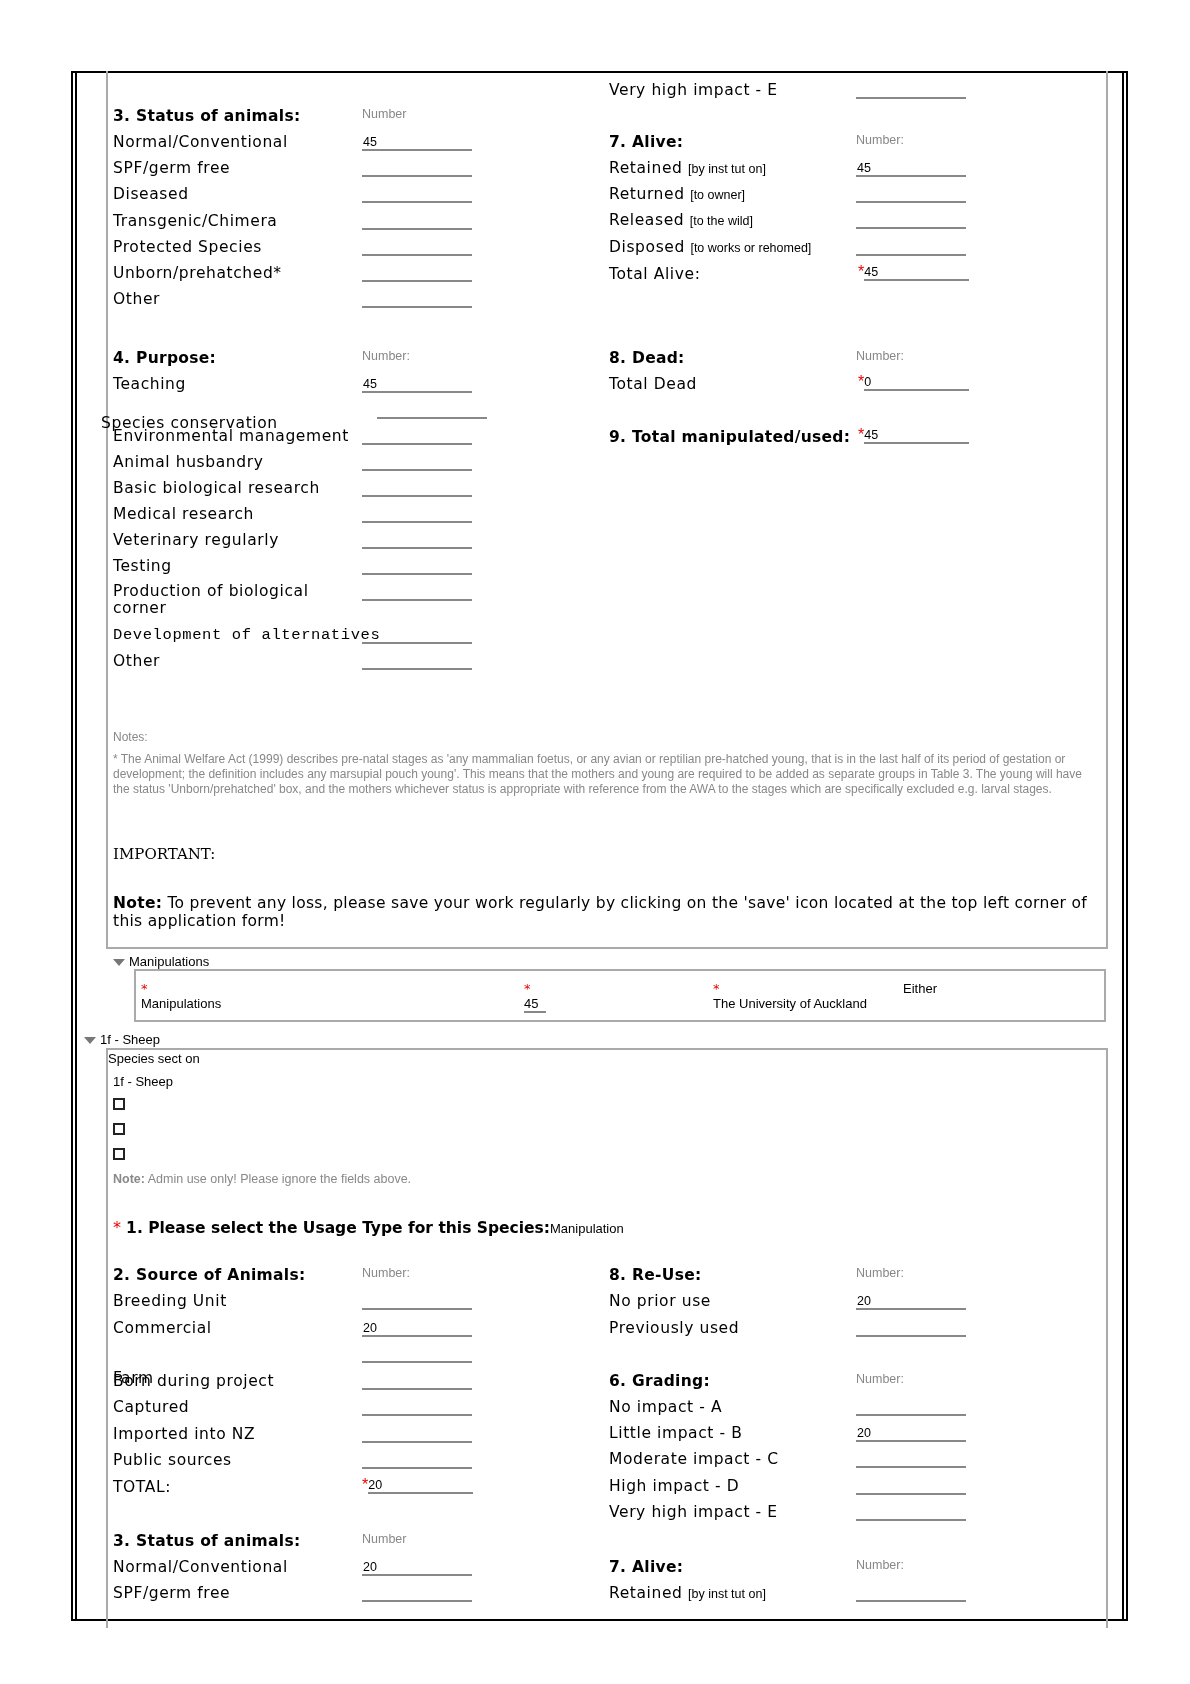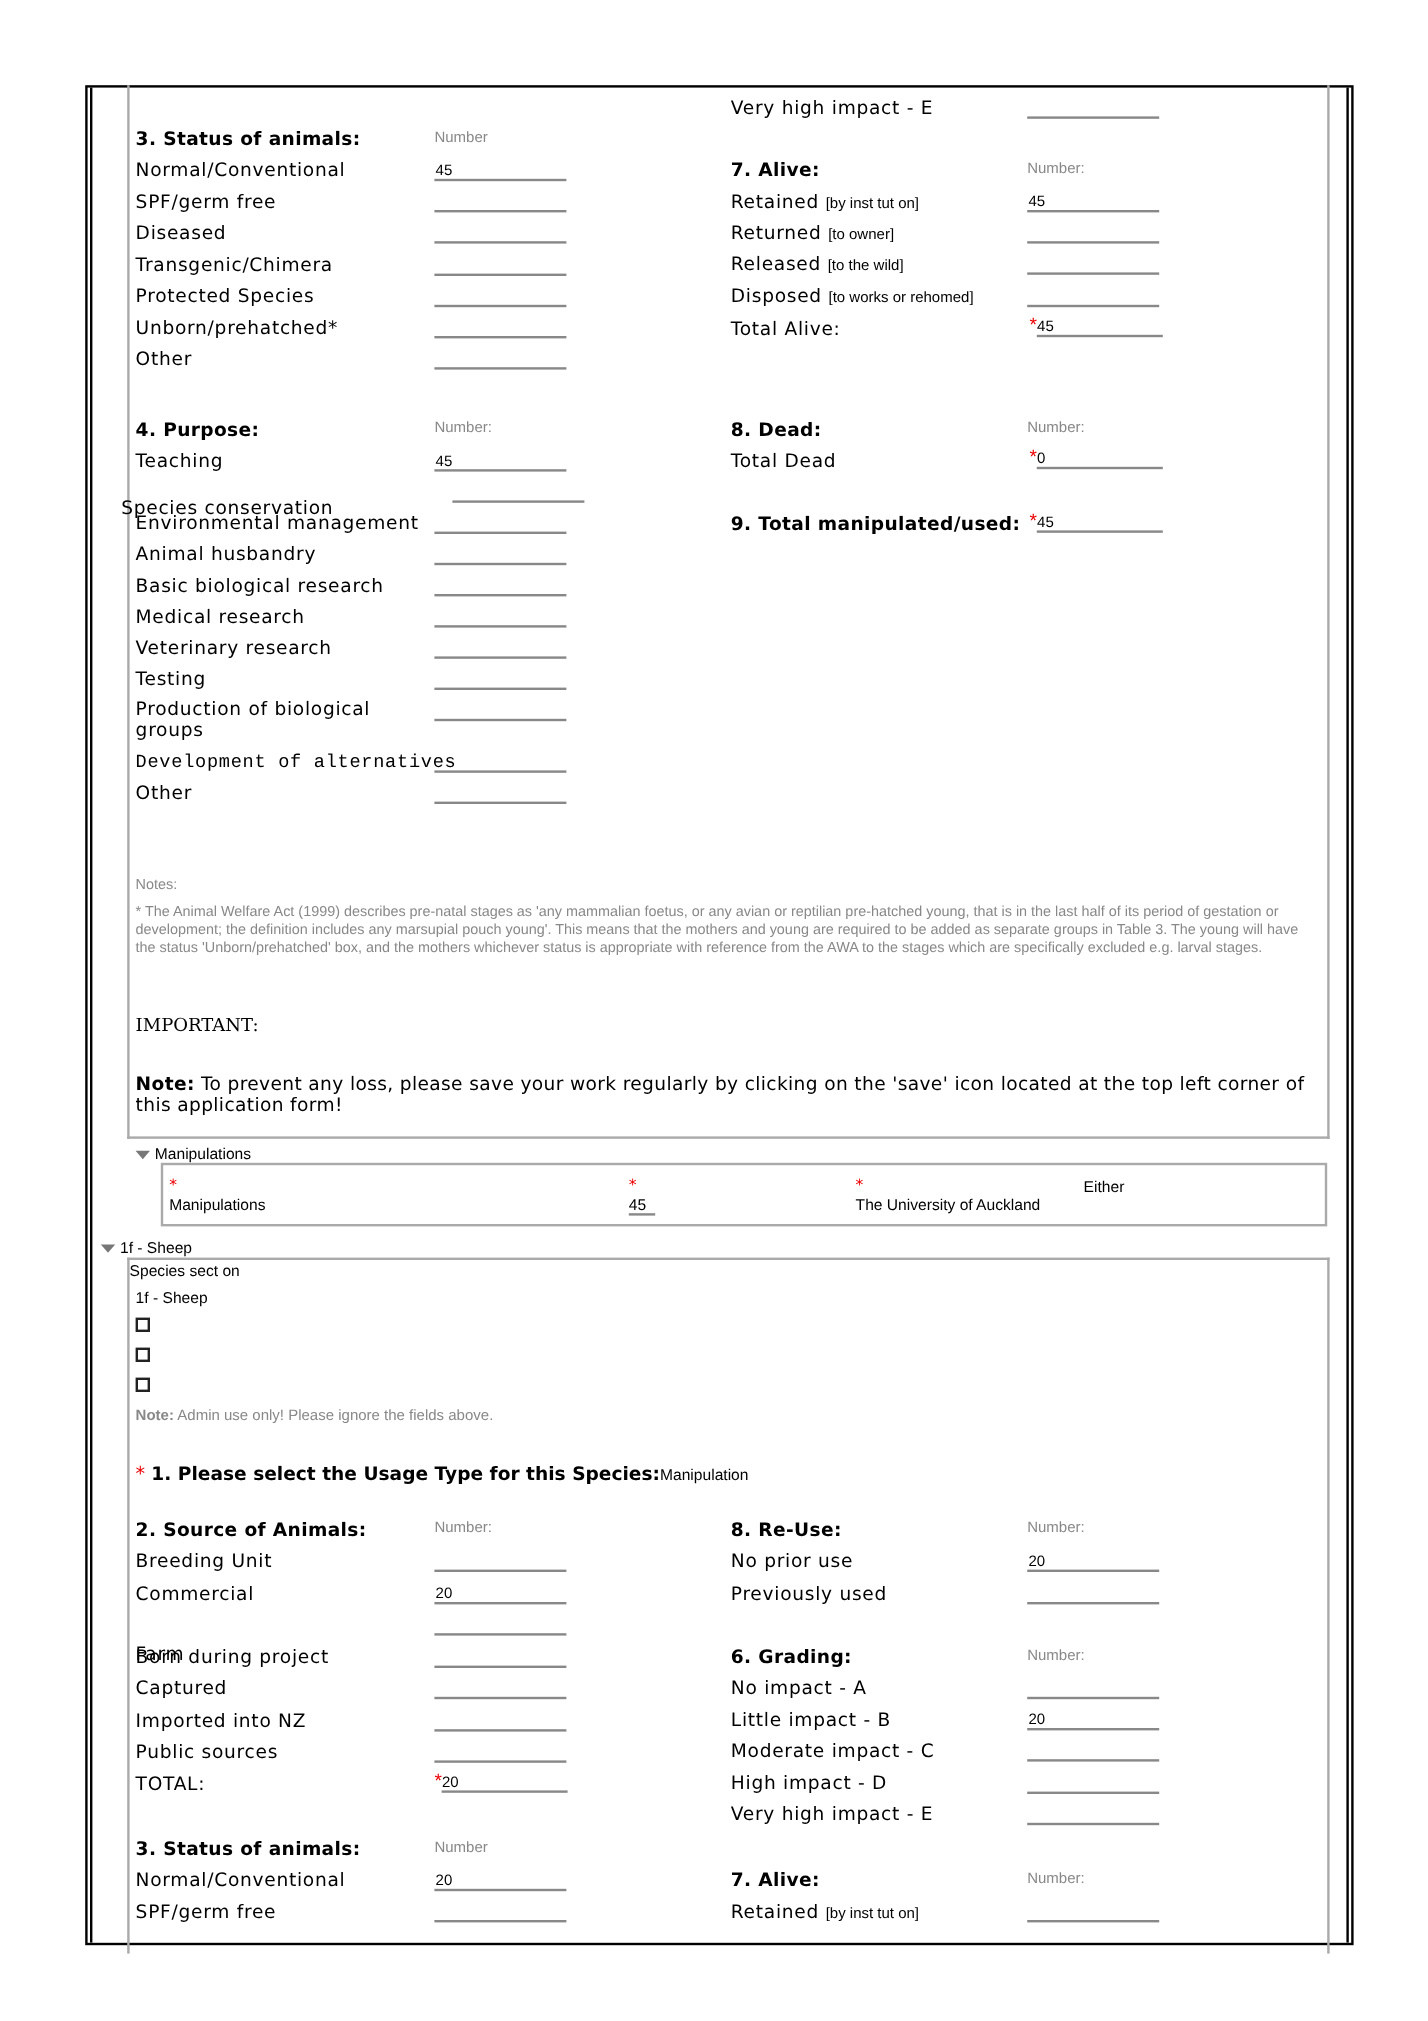--- a/index.html
+++ b/index.html
@@ -84,25 +84,25 @@
       <span class="lbl" style="left: 101px; top: 401px; margin-top: 13px;"><span>Species conservation</span></span>
       <div class="fld" style="left: 377px; top: 401px;"></div>
       <span class="lbl" style="left: 113px; top: 427px;"><span>Environmental management</span></span>
       <div class="fld" style="left: 362px; top: 427px;"></div>
       <span class="lbl" style="left: 113px; top: 453px;"><span>Animal husbandry</span></span>
       <div class="fld" style="left: 362px; top: 453px;"></div>
       <span class="lbl" style="left: 113px; top: 479px;"><span>Basic biological research</span></span>
       <div class="fld" style="left: 362px; top: 479px;"></div>
       <span class="lbl" style="left: 113px; top: 505px;"><span>Medical research</span></span>
       <div class="fld" style="left: 362px; top: 505px;"></div>
-      <span class="lbl" style="left: 113px; top: 531px;"><span>Veterinary research</span></span>
+      <span class="lbl" style="left: 113px; top: 531px;"><span>Veterinary regularly</span></span>
       <div class="fld" style="left: 362px; top: 531px;"></div>
       <span class="lbl" style="left: 113px; top: 557px;"><span>Testing</span></span>
       <div class="fld" style="left: 362px; top: 557px;"></div>
-      <span class="lbl" style="left: 113px; top: 583px; white-space: normal; width: 240px; line-height: 17px;"><span>Production of biological groups</span></span>
+      <span class="lbl" style="left: 113px; top: 583px; white-space: normal; width: 240px; line-height: 17px;"><span>Production of biological corner</span></span>
       <div class="fld" style="left: 362px; top: 583px;"></div>
       <span class="lbl" style="left: 113px; top: 626px; font-family: Liberation Mono, monospace;"><span>Development of alternatives</span></span>
       <div class="fld" style="left: 362px; top: 626px;"></div>
       <span class="lbl" style="left: 113px; top: 652px;"><span>Other</span></span>
       <div class="fld" style="left: 362px; top: 652px;"></div>
     </div>
 
   <span class="hdr" style="left:609px; top:349px;">8. Dead:</span>
   <span class="numhdr" style="left:856px; top:349px;">Number:</span>
   <span class="lbl" style="left:609px; top:375px;">Total Dead</span>

